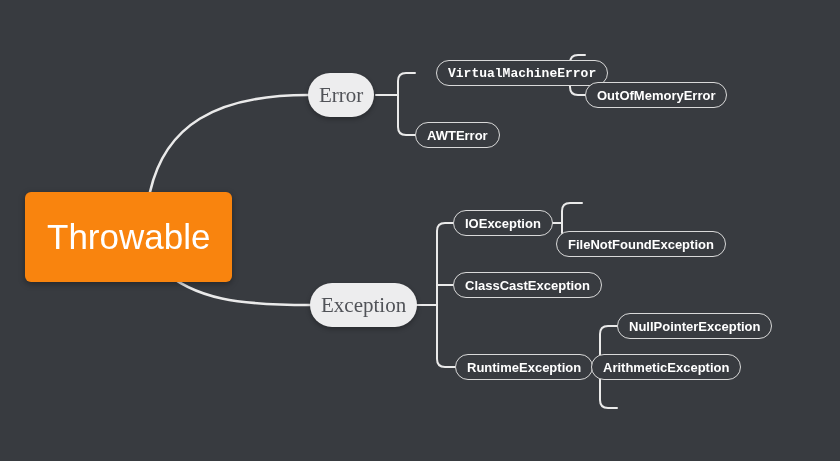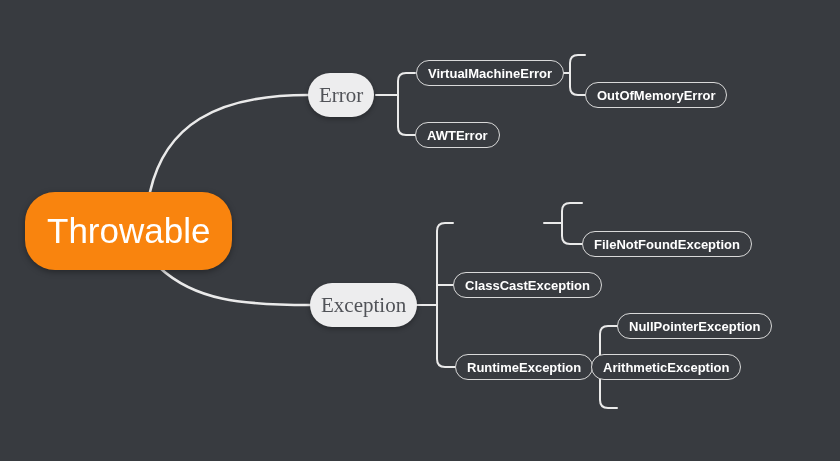--- a/index.html
+++ b/index.html
@@ -29,26 +29,26 @@
   .node {
     position: absolute;
     display: inline-flex;
     align-items: center;
     justify-content: center;
     white-space: nowrap;
     box-sizing: border-box;
     cursor: default;
   }
   .node.root {
-    height: 78px;
+    height: 90px;
     padding: 18px 22px;
     background: var(--root-fill, #f9840e);
     color: var(--root-text, #fff);
     font-size: 35px;
-    border-radius: 30px;
+    border-radius: 6px;
     box-shadow: 0 2px 6px rgba(0,0,0,0.35);
   }
   .node.branch {
     height: 44px;
     padding: 0 11px;
     background: var(--branch-fill, #ededee);
     color: var(--branch-text, #515358);
     font-size: 21px;
     border-radius: 22px;
     box-shadow: 0 2px 5px rgba(0,0,0,0.3);
@@ -95,23 +95,24 @@
     <path class="elbow" d="M600 367 V334 Q600 326 608 326 H617"></path>
     <path class="elbow" d="M600 367 H617"></path>
     <path class="elbow" d="M600 367 V400 Q600 408 608 408 H617"></path>
   </svg>
 
   <div class="node root" style="left:25px;  top:192px;">Throwable</div>
 
   <div class="node branch" style="left:308px; top:73px;">Error</div>
   <div class="node branch" style="left:310px; top:283px;">Exception</div>
 
-  <div class="node leaf" style="left:416px; top:60px;">VirtualMachineError</div>
+  <div class="node leaf" style="left:436px; top:60px;font-family:Liberation Mono, monospace;">VirtualMachineError</div>
   <div class="node leaf" style="left:585px; top:82px;">OutOfMemoryError</div>
   <div class="node leaf" style="left:415px; top:122px;">AWTError</div>
 
-  <div class="node leaf" style="left:582px; top:231px;">FileNotFoundException</div>
+  <div class="node leaf" style="left:453px; top:210px;">IOException</div>
+  <div class="node leaf" style="left:556px; top:231px;">FileNotFoundException</div>
   <div class="node leaf" style="left:455px; top:354px;">RuntimeException</div>
   <div class="node leaf" style="left:453px; top:272px;">ClassCastException</div>
   <div class="node leaf" style="left:617px; top:313px;">NullPointerException</div>
   <div class="node leaf" style="left:591px; top:354px;">ArithmeticException</div>
 
 </div>
 
 </body></html>

